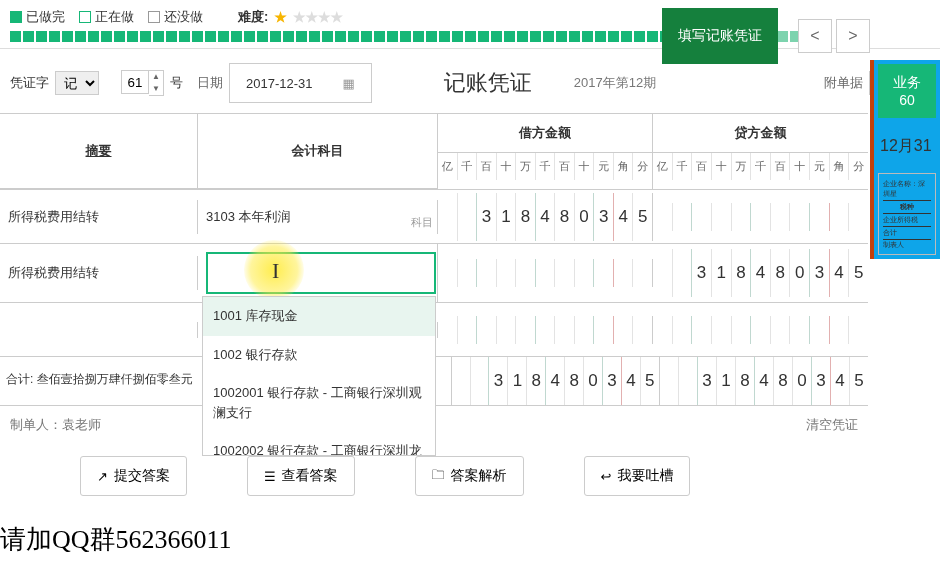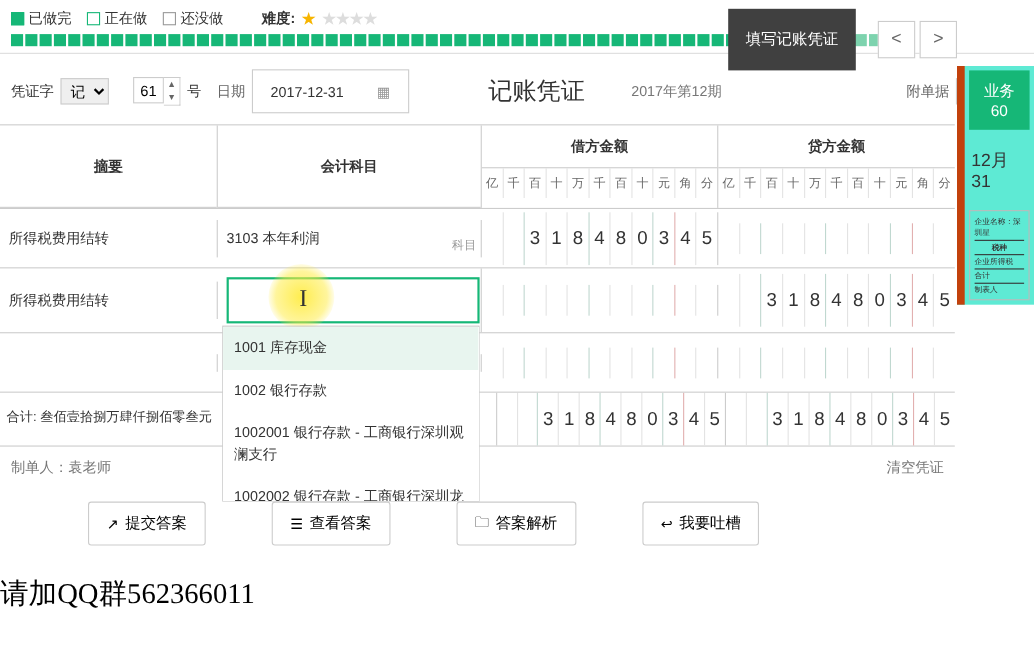--- a/index.html
+++ b/index.html
@@ -12,27 +12,27 @@
     .legend-box.done { background: #16b777; border-color: #16b777; }
     .legend-box.doing { border-color: #16b777; }
     .difficulty { display: flex; align-items: center; gap: 6px; margin-left: 15px; font-weight: bold; }
     .star { color: #f7b500; font-size: 14px; }
     .star-gray { color: #ddd; font-size: 14px; }
     
     .progress-row { display: flex; gap: 2px; padding: 0 10px 6px; flex-wrap: wrap; }
     .progress-cell { width: 11px; height: 11px; background: #16b777; }
     .progress-cell.light { background: #7dd3ae; }
     
-    .fill-btn { background: #404040; color: #fff; border: none; padding: 19px 16px; font-size: 14px; cursor: pointer; }
+    .fill-btn { background: #15803d; color: #fff; border: none; padding: 19px 16px; font-size: 14px; cursor: pointer; }
     .nav-btns { display: flex; gap: 4px; margin-left: 10px; }
     .nav-btn { width: 34px; height: 34px; border: 1px solid #ccc; background: #fff; cursor: pointer; font-size: 16px; color: #666; }
     
     .top-right { position: absolute; top: 8px; right: 70px; display: flex; align-items: center; gap: 10px; }
     
-    .side-panel { position: absolute; right: 0; top: 60px; width: 70px; background: #5eead4; border-left: 7px solid #c2410c; padding: 4px; }
+    .side-panel { position: absolute; right: 0; top: 60px; width: 70px; background: #0ea5e9; border-left: 4px solid #c2410c; padding: 4px; }
     .side-badge { background: #16b777; color: #fff; padding: 10px 8px; font-size: 14px; text-align: center; }
     .side-date { font-size: 16px; padding: 18px 2px 8px; }
     .side-thumb { border: 1px solid #bbb; margin-top: 8px; padding: 4px; font-size: 7px; }
     .side-thumb-row { border-bottom: 1px solid #333; padding: 1px 0; }
     
     .voucher-header { display: flex; align-items: center; padding: 14px 10px 10px; gap: 12px; border-top: 1px solid #ddd; }
     .vh-left { display: flex; align-items: center; gap: 6px; }
     .vh-select { height: 24px; border: 1px solid #ccc; padding: 0 4px; }
     .vh-input-num { width: 28px; height: 24px; border: 1px solid #ccc; text-align: center; }
     .spinner-box { display: flex; flex-direction: column; border: 1px solid #ccc; border-left: none; }

